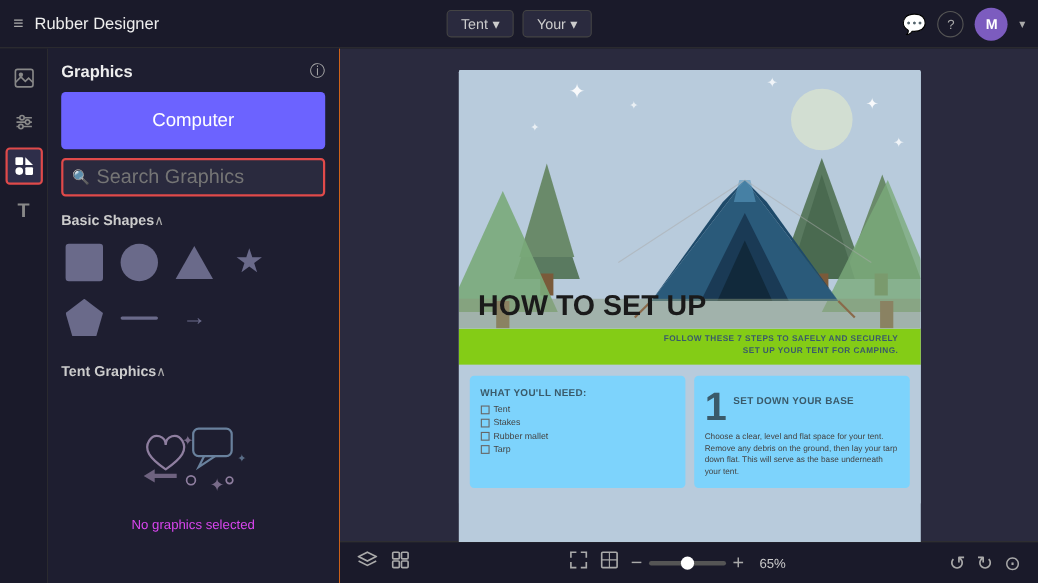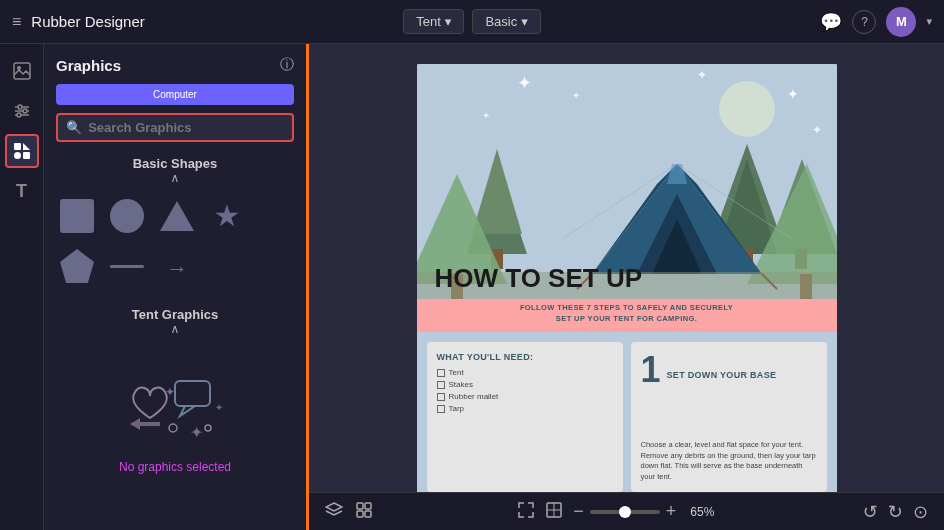--- a/index.html
+++ b/index.html
@@ -60,61 +60,60 @@
     .sidebar-icon.active {
       background: #2e2e4a;
       color: #fff;
       border: 2px solid #e04a4a;
     }
 
     
     .panel {
       width: 265px;
       background: #1e1e30;
-      border-right: 3px solid #f97316;
+      border-right: 1px solid #f97316;
       display: flex;
       flex-direction: column;
       padding: 12px;
       overflow-y: auto;
     }
     .panel-header { display: flex; align-items: center; justify-content: space-between; margin-bottom: 10px; }
     .panel-title { font-size: 15px; font-weight: 600; color: #eee; }
     .panel-info { color: #aaa; font-size: 14px; cursor: pointer; }
 
     .computer-btn {
       background: #6c63ff;
       color: #fff;
       border: none;
       border-radius: 4px;
-      padding: 5px;
+      padding: 16px;
       width: 100%;
-      font-size: 10px;
+      font-size: 17px;
       cursor: pointer;
       margin-bottom: 8px;
     }
     .search-box {
       display: flex;
       align-items: center;
       gap: 6px;
       border: 2px solid #e04a4a;
       border-radius: 4px;
       padding: 5px 8px;
       background: #2a2a3e;
       margin-bottom: 14px;
     }
     .search-icon { color: #aaa; font-size: 13px; }
     .search-input {
-      background: none; border: none; color: #ccc; font-size: 13px;
-      outline: none; flex: 1; font-weight: bold;
+      background: none; border: none; color: #ccc; font-size: 18px;
+      outline: none; flex: 1;
     }
 
     .section-header {
-      display: flex; align-items: center; justify-content: space-between;
+      display: flex; align-items: center; 
       margin-bottom: 10px;
-      flex-direction: column;
     }
     .section-title { font-size: 13px; font-weight: 600; color: #ccc; }
     .section-arrow { color: #aaa; font-size: 12px; cursor: pointer; }
 
     .shapes-grid { display: flex; flex-wrap: wrap; gap: 8px; margin-bottom: 16px; }
     .shape-item {
       width: 42px; height: 42px;
       display: flex; align-items: center; justify-content: center;
       cursor: pointer;
     }
@@ -181,35 +180,35 @@
       width: 100%; height: 100%;
       font-family: Arial, sans-serif;
     }
     .infographic-bottom {
       background: #b8cbdc;
       display: flex;
       gap: 0;
       padding: 10px 10px 14px;
     }
     .card {
-      background: #e5e5e5;
+      background: #7dd3fc;
       border-radius: 4px;
       padding: 10px;
       flex: 1;
     }
     .card + .card { margin-left: 8px; }
     .card-title { font-size: 9px; font-weight: bold; color: #3a5a6a; text-transform: uppercase; margin-bottom: 6px; letter-spacing: 0.3px; }
     .checklist { list-style: none; }
     .checklist li { font-size: 8px; color: #444; margin-bottom: 3px; display: flex; align-items: center; gap: 4px; }
     .checkbox { width: 8px; height: 8px; border: 1px solid #666; display: inline-block; flex-shrink: 0; }
 
     .step-card { display: flex; flex-direction: column; }
     .step-number { font-size: 36px; font-weight: 900; color: #3a5a6a; line-height: 1; }
     .step-heading { font-size: 9px; font-weight: bold; color: #3a5a6a; text-transform: uppercase; letter-spacing: 0.3px; margin-bottom: 5px; }
-    .step-text { font-size: 7.5px; color: #444; line-height: 1.4; margin-top: 48px; }
+    .step-text { font-size: 7.5px; color: #444; line-height: 1.4; }
 
     
     .bottom-toolbar {
       height: 38px;
       background: #1a1a2a;
       border-top: 1px solid #333;
       display: flex;
       align-items: center;
       justify-content: space-between;
       padding: 0 16px;
@@ -239,21 +238,21 @@
   <div class="header-left">
     <span class="hamburger-icon">≡</span>
     <span class="app-title">Rubber Designer</span>
   </div>
   <div class="header-center">
     <button class="header-btn">
       <span>Tent</span>
       <span>▾</span>
     </button>
     <button class="header-btn">
-      <span>Basic</span>
+      <span>Your</span>
       <span>▾</span>
     </button>
   </div>
   <div class="header-right">
     <button class="icon-btn">💬</button>
     <button class="icon-btn" style="border:1px solid #555;border-radius:50%;width:24px;height:24px;font-size:12px;display:flex;align-items:center;justify-content:center;">?</button>
     <div class="avatar">M</div>
     <span class="avatar-arrow">▾</span>
   </div>
 </div>
@@ -419,40 +418,40 @@
               <line x1="260" y1="100" x2="375" y2="175" stroke="#aaa" stroke-width="1" opacity="0.5"></line>
             </svg>
 
             <div style="position:absolute; bottom:0; left:0; right:16px; padding:4px 18px 6px; z-index:2;margin-top:30px;">
               <div style="font-size:26px; font-weight:900; color:#1a1a1a; line-height:1.1; text-transform:uppercase;">
                 <span>HOW TO SET UP</span><br>
               </div>
             </div>
           </div>
 
-          <div style="background:#fca5a5; padding:4px 20px 8px; text-align:center;">
+          <div style="background:#84cc16; padding:4px 20px 8px; text-align:right;">
             <p style="font-size:7.5px; font-weight:bold; letter-spacing:0.4px; color:#3a5a6a; text-transform:uppercase; line-height:1.4;">FOLLOW THESE 7 STEPS TO SAFELY AND SECURELY<br>SET UP YOUR TENT FOR CAMPING.</p>
           </div>
 
           <div class="infographic-bottom">
 
             <div class="card">
               <div class="card-title">WHAT YOU'LL NEED:</div>
               <ul class="checklist">
                 <li><span class="checkbox"></span> Tent</li>
                 <li><span class="checkbox"></span> Stakes</li>
                 <li><span class="checkbox"></span> Rubber mallet</li>
                 <li><span class="checkbox"></span> Tarp</li>
               </ul>
             </div>
 
             <div class="card step-card">
               <div style="display:flex; align-items:flex-start; gap:6px; margin-bottom:4px;">
                 <span class="step-number">1</span>
-                <span class="step-heading" style="margin-top:18px;">SET DOWN YOUR BASE</span>
+                <span class="step-heading" style="margin-top:8px;">SET DOWN YOUR BASE</span>
               </div>
               <p class="step-text">Choose a clear, level and flat space for your tent. Remove any debris on the ground, then lay your tarp down flat. This will serve as the base underneath your tent.</p>
             </div>
           </div>
 
         </div>
       </div>
     </div>
 
     <div class="bottom-toolbar">

